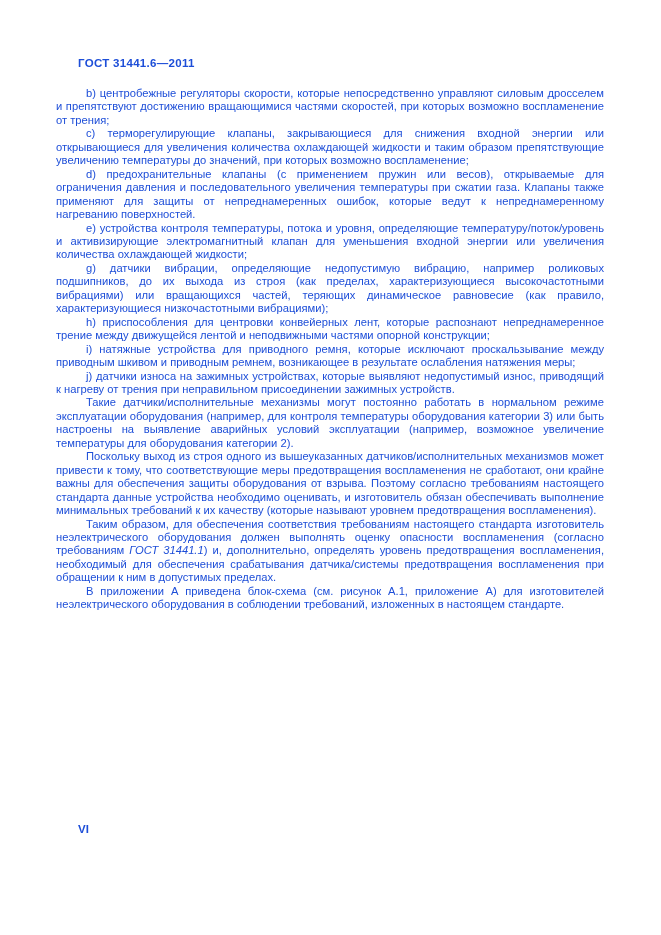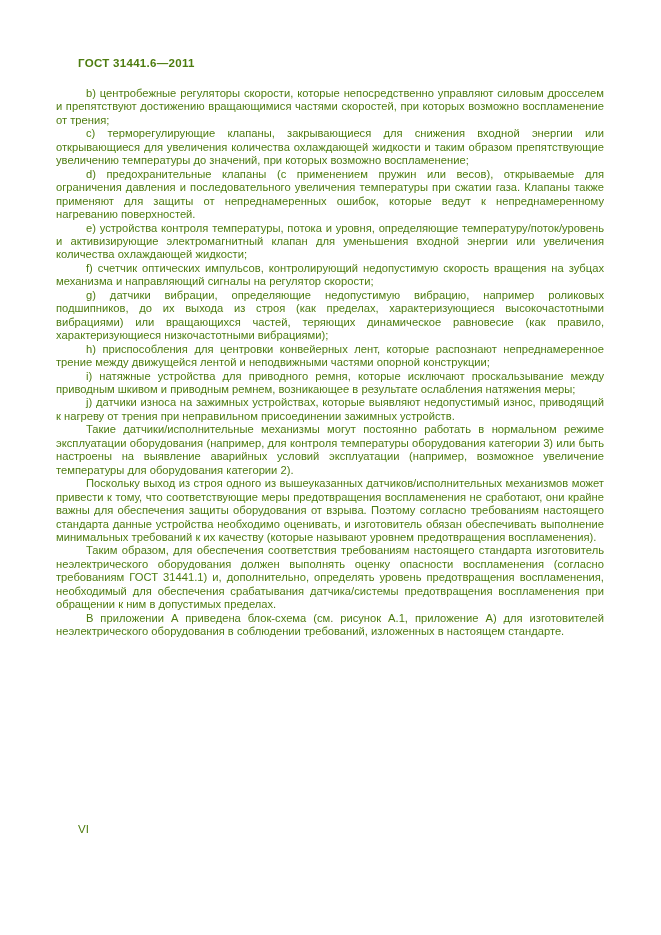--- a/index.html
+++ b/index.html
@@ -6,21 +6,21 @@
     margin: 0;
     padding: 0;
     background: #ffffff;
   }
   .page {
     position: relative;
     width: 661px;
     height: 892px;
     background: #ffffff;
     font-family: "Liberation Sans", sans-serif;
-    color: #4d7c0f;
+    color: #1d4ed8;
     overflow: hidden;
   }
   .doc-header {
     position: absolute;
     left: 78px;
     top: 57px;
     font-size: 11.5px;
     font-weight: bold;
     letter-spacing: 0.3px;
     white-space: nowrap;
@@ -34,40 +34,41 @@
     line-height: 13.45px;
     text-align: justify;
     hyphens: none;
   }
   .doc-body p {
     margin: 0;
     padding: 0;
     text-indent: 30px;
   }
   .doc-body .italic {
+    font-style: italic;
   }
   .page-number {
     position: absolute;
     left: 78px;
     top: 823px;
     font-size: 11.5px;
+    font-weight: bold;
   }
 </style>
 </head>
 <body>
 
 <div class="page">
   <div class="doc-header">ГОСТ 31441.6—2011</div>
 
   <div class="doc-body">
       <p><span>b) центробежные регуляторы скорости, которые непосредственно управляют силовым дросселем и препятствуют достижению вращающимися частями скоростей, при которых возможно воспламенение от трения;</span></p>
       <p><span>c) терморегулирующие клапаны, закрывающиеся для снижения входной энергии или открывающиеся для увеличения количества охлаждающей жидкости и таким образом препятствующие увеличению температуры до значений, при которых возможно воспламенение;</span></p>
       <p><span>d) предохранительные клапаны (с применением пружин или весов), открываемые для ограничения давления и последовательного увеличения температуры при сжатии газа. Клапаны также применяют для защиты от непреднамеренных ошибок, которые ведут к непреднамеренному нагреванию поверхностей.</span></p>
       <p><span>e) устройства контроля температуры, потока и уровня, определяющие температуру/поток/уровень и активизирующие электромагнитный клапан для уменьшения входной энергии или увеличения количества охлаждающей жидкости;</span></p>
-      <p><span>f) счетчик оптических импульсов, контролирующий недопустимую скорость вращения на зубцах механизма и направляющий сигналы на регулятор скорости;</span></p>
       <p><span>g) датчики вибрации, определяющие недопустимую вибрацию, например роликовых подшипников, до их выхода из строя (как пределах, характеризующиеся высокочастотными вибрациями) или вращающихся частей, теряющих динамическое равновесие (как правило, характеризующиеся низкочастотными вибрациями);</span></p>
       <p><span>h) приспособления для центровки конвейерных лент, которые распознают непреднамеренное трение между движущейся лентой и неподвижными частями опорной конструкции;</span></p>
       <p><span>i) натяжные устройства для приводного ремня, которые исключают проскальзывание между приводным шкивом и приводным ремнем, возникающее в результате ослабления натяжения меры;</span></p>
       <p><span>j) датчики износа на зажимных устройствах, которые выявляют недопустимый износ, приводящий к нагреву от трения при неправильном присоединении зажимных устройств.</span></p>
       <p><span>Такие датчики/исполнительные механизмы могут постоянно работать в нормальном режиме эксплуатации оборудования (например, для контроля температуры оборудования категории 3) или быть настроены на выявление аварийных условий эксплуатации (например, возможное увеличение температуры для оборудования категории 2).</span></p>
       <p><span>Поскольку выход из строя одного из вышеуказанных датчиков/исполнительных механизмов может привести к тому, что соответствующие меры предотвращения воспламенения не сработают, они крайне важны для обеспечения защиты оборудования от взрыва. Поэтому согласно требованиям настоящего стандарта данные устройства необходимо оценивать, и изготовитель обязан обеспечивать выполнение минимальных требований к их качеству (которые называют уровнем предотвращения воспламенения).</span></p>
       <p><span>Таким образом, для обеспечения соответствия требованиям настоящего стандарта изготовитель неэлектрического оборудования должен выполнять оценку опасности воспламенения (согласно требованиям </span><span class="italic">ГОСТ 31441.1</span><span>) и, дополнительно, определять уровень предотвращения воспламенения, необходимый для обеспечения срабатывания датчика/системы предотвращения воспламенения при обращении к ним в допустимых пределах.</span></p>
       <p><span>В приложении А приведена блок-схема (см. рисунок А.1, приложение А) для изготовителей неэлектрического оборудования в соблюдении требований, изложенных в настоящем стандарте.</span></p>
     </div>
 

